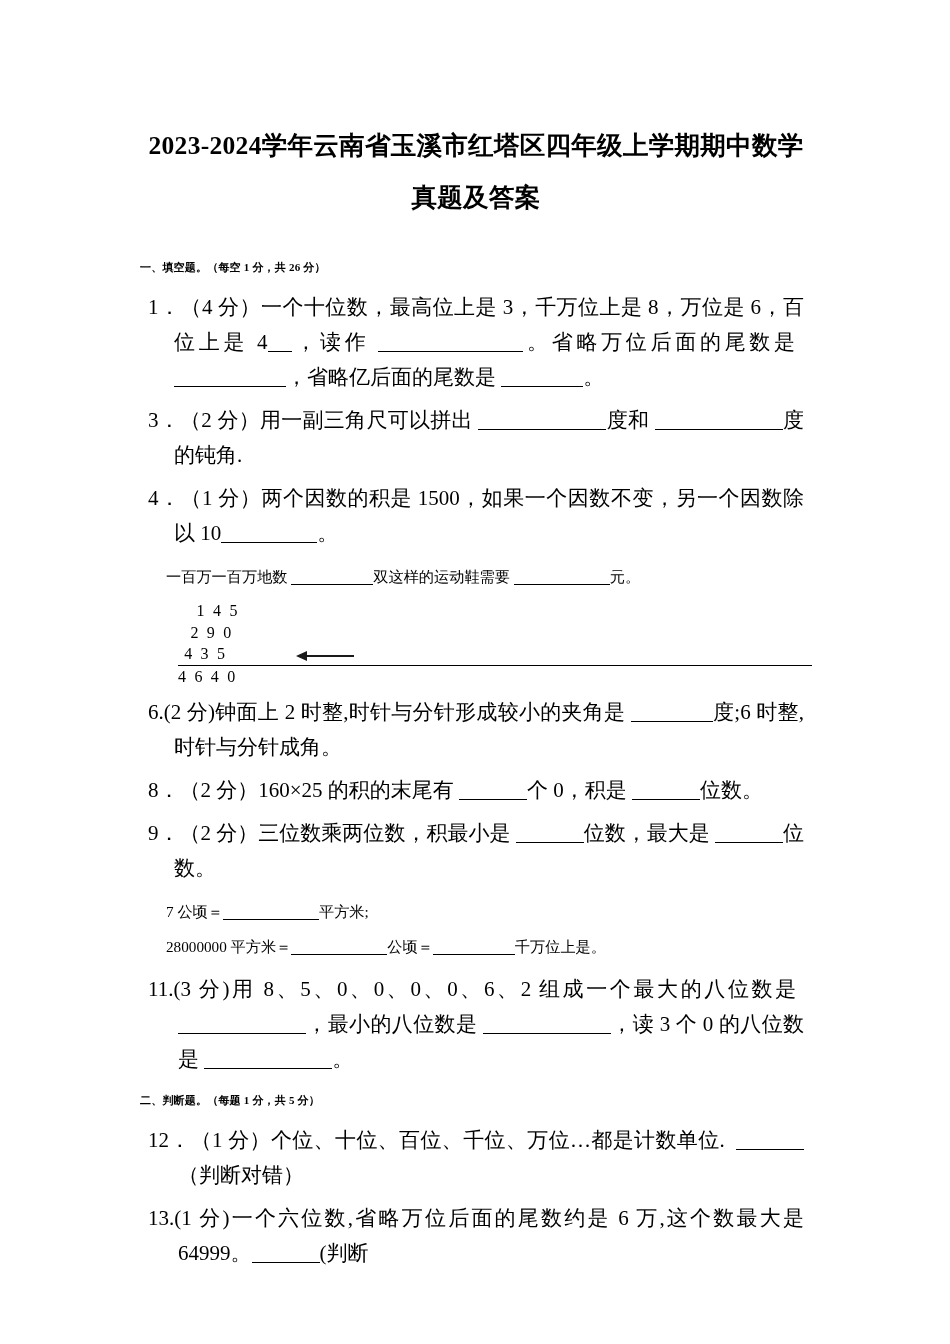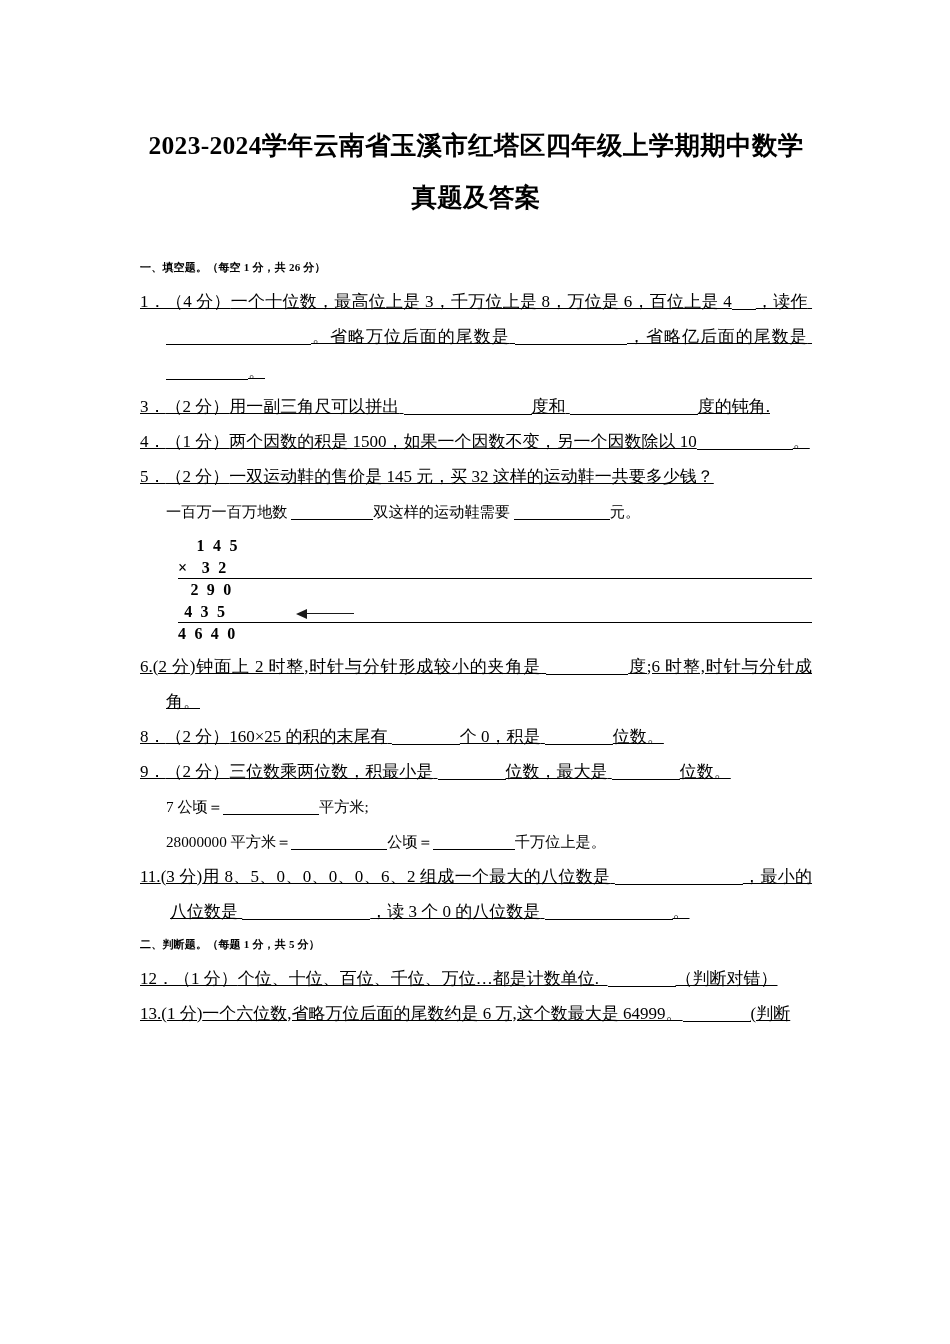--- a/index.html
+++ b/index.html
@@ -40,26 +40,25 @@
     width: 672px;
   }
   .section-head {
     font-size: 11px;
     font-weight: bold;
     line-height: 30px;
     margin: 0 0 2px 0;
     letter-spacing: 0.2px;
   }
   .q {
-    font-size: 17px;
+    font-size: 21px;
     line-height: 35px;
-    margin: 0;
+    margin: 8px;
     text-align: justify;
     text-justify: inter-ideograph;
-    text-decoration: underline;
   }
   .qnum { white-space: nowrap; }
   .hang {
     padding-left: 26px;
     text-indent: -26px;
   }
   .hang2 {
     padding-left: 30px;
     text-indent: -30px;
   }
@@ -86,21 +85,20 @@
 
   
   .vmult {
     position: relative;
     margin: 6px 0 4px 0;
     padding-left: 38px;
     font-size: 16px;
     line-height: 21.5px;
     font-family: "Liberation Serif", "DejaVu Serif", serif;
     letter-spacing: 2.2px;
-    font-weight: bold;
   }
   .vrow {
     position: relative;
     height: 21.5px;
     white-space: pre;
   }
   .vline {
     border-bottom: 1.3px solid #000;
   }
   .vr-num { display: inline-block; }
@@ -140,26 +138,24 @@
 
     <div class="section-head">一、填空题。（每空 1 分，共 26 分）</div>
 
     <p class="q hang"><span class="qnum"><span>1．</span><span>（4 分）</span></span><span>一个十位数，最高位上是 3，千万位上是 8，万位是 6，百位上是 4</span><span class="bl w8"></span><span>，读作</span>&nbsp;<span class="bl w7"></span><span>。省略万位后面的尾数是</span>&nbsp;<span class="bl w5"></span><span>，省略亿后面的尾数是</span>&nbsp;<span class="bl w3"></span><span>。</span></p>
 
 
     <p class="q hang"><span class="qnum"><span>3．</span><span>（2 分）</span></span><span>用一副三角尺可以拼出</span>&nbsp;<span class="bl w6"></span><span>度和</span>&nbsp;<span class="bl w6"></span><span>度的钝角.</span></p>
 
     <p class="q hang"><span class="qnum"><span>4．</span><span>（1 分）</span></span><span>两个因数的积是 1500，如果一个因数不变，另一个因数除以 10</span><span class="bl w4"></span><span>。</span></p>
 
-    <p class="q hang"><span class="qnum"><span>5．</span><span>（2 分）</span></span><span>一双运动鞋的售价是 145 元，买 32 这样的运动鞋一共要多少钱？</span></p>
     <p class="sub"><span>一百万一百万地数</span>&nbsp;<span class="bl w3"></span><span>双这样的运动鞋需要</span>&nbsp;<span class="bl w4"></span><span>元。</span></p>
 
     <div class="vmult">
       <div class="vrow">&nbsp;&nbsp;&nbsp;<span class="vr-num">1 4 5</span></div>
-      <div class="vrow vline"><span>×</span>&nbsp;&nbsp;<span class="vr-num">3 2</span></div>
       <div class="vrow">&nbsp;&nbsp;<span class="vr-num">2 9 0</span></div>
       <div class="vrow vline">&nbsp;<span class="vr-num">4 3 5</span><span class="arrow"><span class="head"></span><span class="shaft"></span></span></div>
       <div class="vrow"><span class="vr-num">4 6 4 0</span></div>
     </div>
 
     <p class="q hang"><span class="qnum"><span>6.</span><span>(2 分)</span></span><span>钟面上 2 时整,时针与分针形成较小的夹角是</span>&nbsp;<span class="bl w3"></span><span>度;6 时整,时针与分针成</span><span>角。</span></p>
 
 
     <p class="q hang"><span class="qnum"><span>8．</span><span>（2 分）</span></span><span>160×25 的积的末尾有</span>&nbsp;<span class="bl w2"></span><span>个 0，积是</span>&nbsp;<span class="bl w2"></span><span>位数。</span></p>
 

